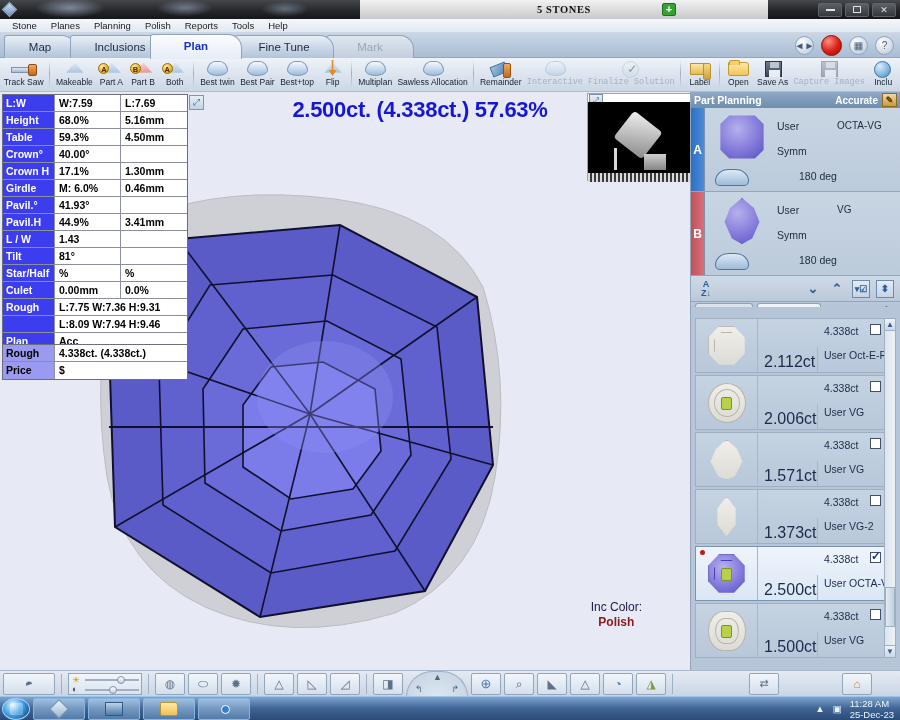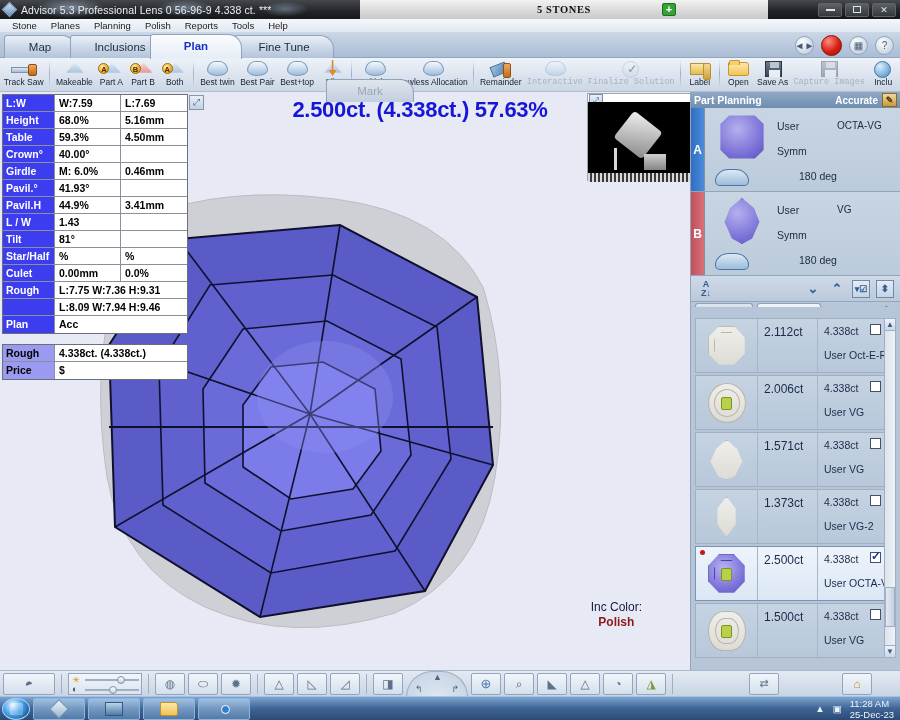--- a/index.html
+++ b/index.html
@@ -79,21 +79,21 @@
   }
   .tab.active {
     background: linear-gradient(to bottom,#fbfcfe,#e6edf6);
     color: #1530c8; font-weight: bold; z-index: 6; height: 25px; top: 1px;
   }
   .tab.disabled { color: #9aa6b4; background: linear-gradient(to bottom,#dfe6ef,#c3cedd); }
   .tab-map        { left: 4px;   width: 72px; }
   .tab-inclusions { left: 70px;  width: 100px; z-index: 2; }
   .tab-plan       { left: 150px; width: 92px; z-index: 5; }
   .tab-finetune   { left: 234px; width: 100px; z-index: 3; }
-  .tab-mark       { left: 326px; width: 88px;  z-index: 1; margin-top: 44px; }
+  .tab-mark       { left: 326px; width: 88px;  z-index: 1; }
 
   .tabrow-right { position: absolute; top: 2px; right: 6px; display: flex; gap: 7px; align-items: center; }
   .circbtn {
     width: 19px; height: 19px; border-radius: 50%;
     background: radial-gradient(circle at 35% 30%, #fdfdfe, #d3dde9 60%, #b4c3d6);
     border: 1px solid #8ea4be; display: flex; align-items: center; justify-content: center;
     font-size: 10px; color: #4a5b70;
   }
   .circbtn.red {
     background: radial-gradient(circle at 35% 28%, #ff8c82, #d72014 55%, #9d0d06);
@@ -290,21 +290,21 @@
     position:absolute; left:0; top:215px; width:210px; height:363px;
     background: #b6c5d7; overflow:hidden;
   }
   .rlist-inner { position:absolute; left:4px; top:11px; width:192px; }
   .rrow {
     display:flex; height:55px; background: linear-gradient(to bottom,#c5d3e2,#b8c8da);
     border:1px solid #9fb0c3; margin-bottom:2px; position:relative;
   }
   .rrow.sel { background: linear-gradient(to bottom,#eef4fb,#dbe7f5); border-color:#7c93ad; }
   .rrow .rthumb { width:62px; display:flex; align-items:center; justify-content:center; border-right:1px solid #a8b7c8; flex:none; }
-  .rrow .rct { width:60px; font-size:12px; color:#1b2a4a; padding:6px 0 0 6px; flex:none; border-right:1px solid #a8b7c8;}
+  .rrow .rct { width:60px; font-size:16px; color:#1b2a4a; padding:6px 0 0 6px; flex:none; border-right:1px solid #a8b7c8;margin-top:28px;}
   .rrow .rright { flex:1; position:relative; font-size:10.5px; color:#1b2a4a; padding:6px 0 0 6px; }
   .rrow .ruser { position:absolute; left:6px; top:30px; font-size:10.5px; color:#1b2a4a; white-space:nowrap;}
   .rcheck {
     position:absolute; right:5px; top:5px; width:11px; height:11px;
     background:#fff; border:1px solid #44506a;
   }
   .rcheck.on:after { content:"✓"; position:absolute; left:0px; top:-4px; font-size:12px; color:#13379c; font-weight:bold;}
   .reddot { position:absolute; left:4px; top:3px; width:5px; height:5px; border-radius:50%; background:#c01818; }
 
   
@@ -393,21 +393,20 @@
 
   
   .gemview { position:absolute; left:75px; top:85px; width:470px; height:470px; }
 </style>
 </head>
 <body>
 
 <div class="titlebar">
   <div class="tb-left">
     <div class="tb-diamond"></div>
-    <span class="tb-title">Advisor 5.3 Professional    Lens 0    56-96-9   4.338 ct. ***</span>
   </div>
   <div class="tb-center">
     <span class="tb-center-label">5 STONES</span>
     <div class="tb-plus">+</div>
   </div>
   <div class="tb-right">
     <div class="wbtn">
         <span class="mn"></span>
       </div>
     <div class="wbtn">
@@ -630,20 +629,25 @@
     <div class="plabel">Table</div>
     <div class="pv1">59.3%</div>
     <div class="pv2">4.50mm</div>
   </div>
   <div class="prow">
     <div class="plabel">Crown°</div>
     <div class="pv1">40.00°</div>
     <div class="pv2"></div>
   </div>
   <div class="prow">
+    <div class="plabel">Crown H</div>
+    <div class="pv1">17.1%</div>
+    <div class="pv2">1.30mm</div>
+  </div>
+  <div class="prow">
     <div class="plabel">Girdle</div>
     <div class="pv1">M: 6.0%</div>
     <div class="pv2">0.46mm</div>
   </div>
   <div class="prow">
     <div class="plabel">Pavil.°</div>
     <div class="pv1">41.93°</div>
     <div class="pv2"></div>
   </div>
   <div class="prow">

